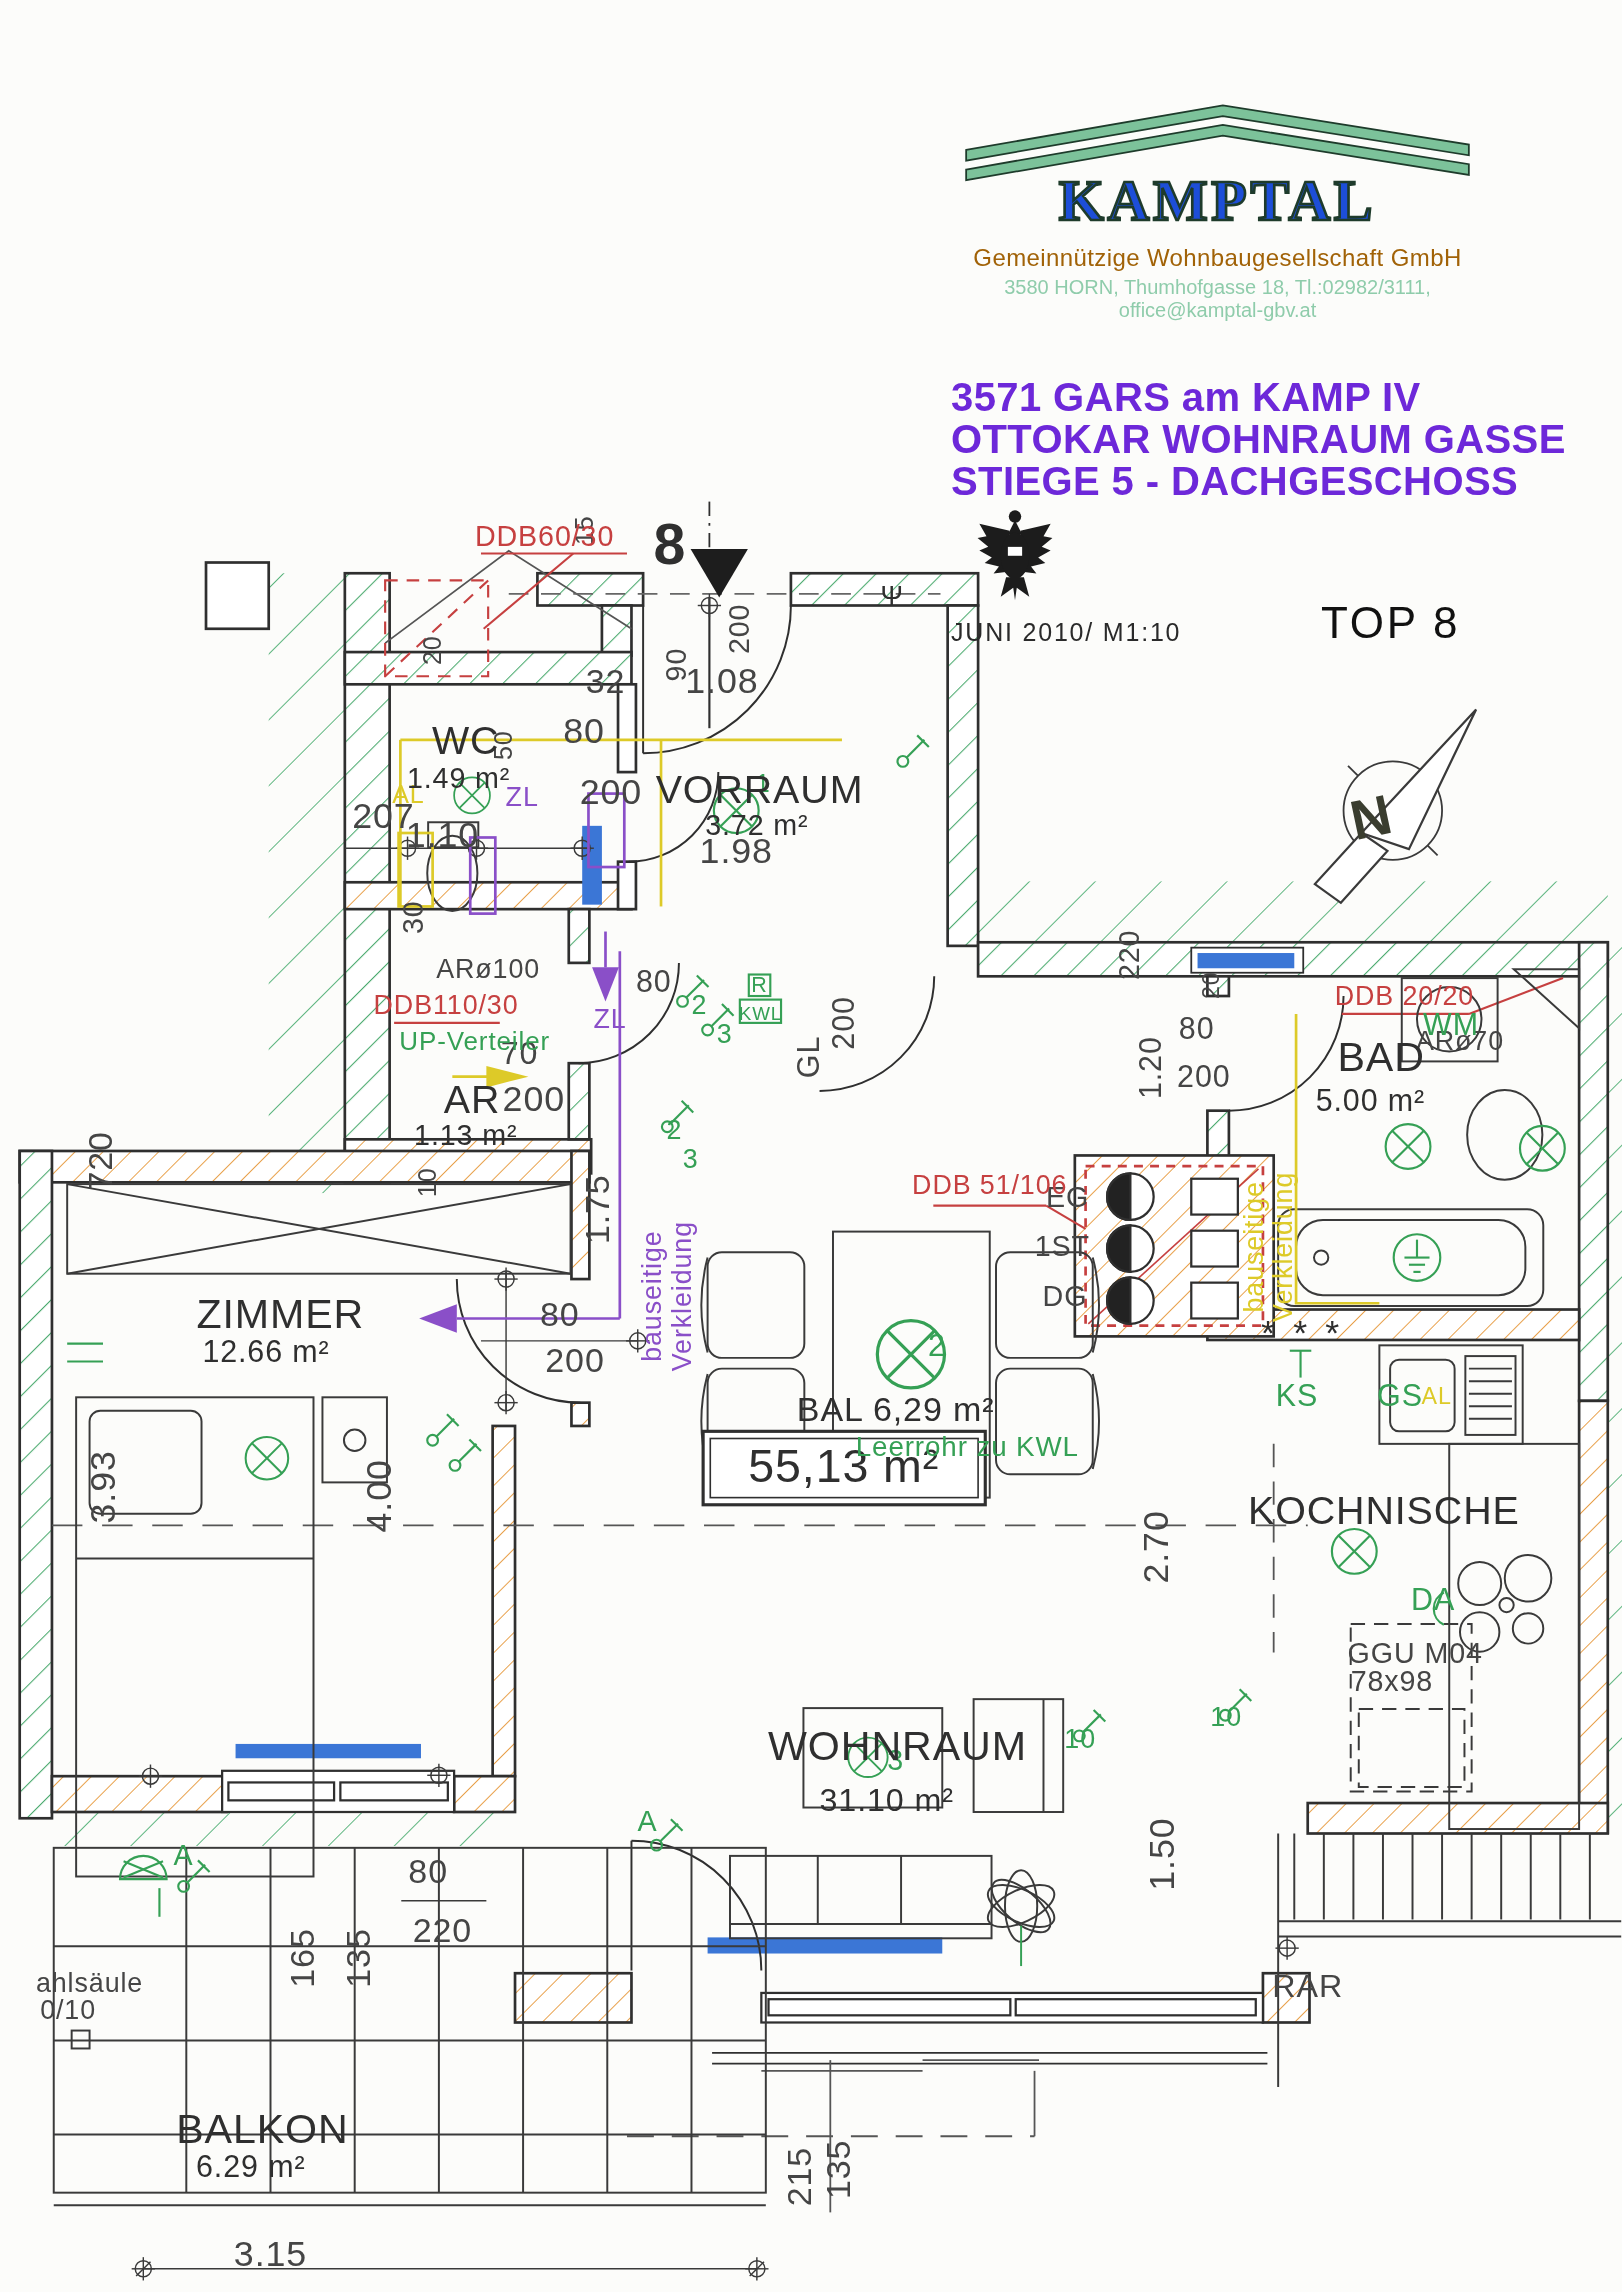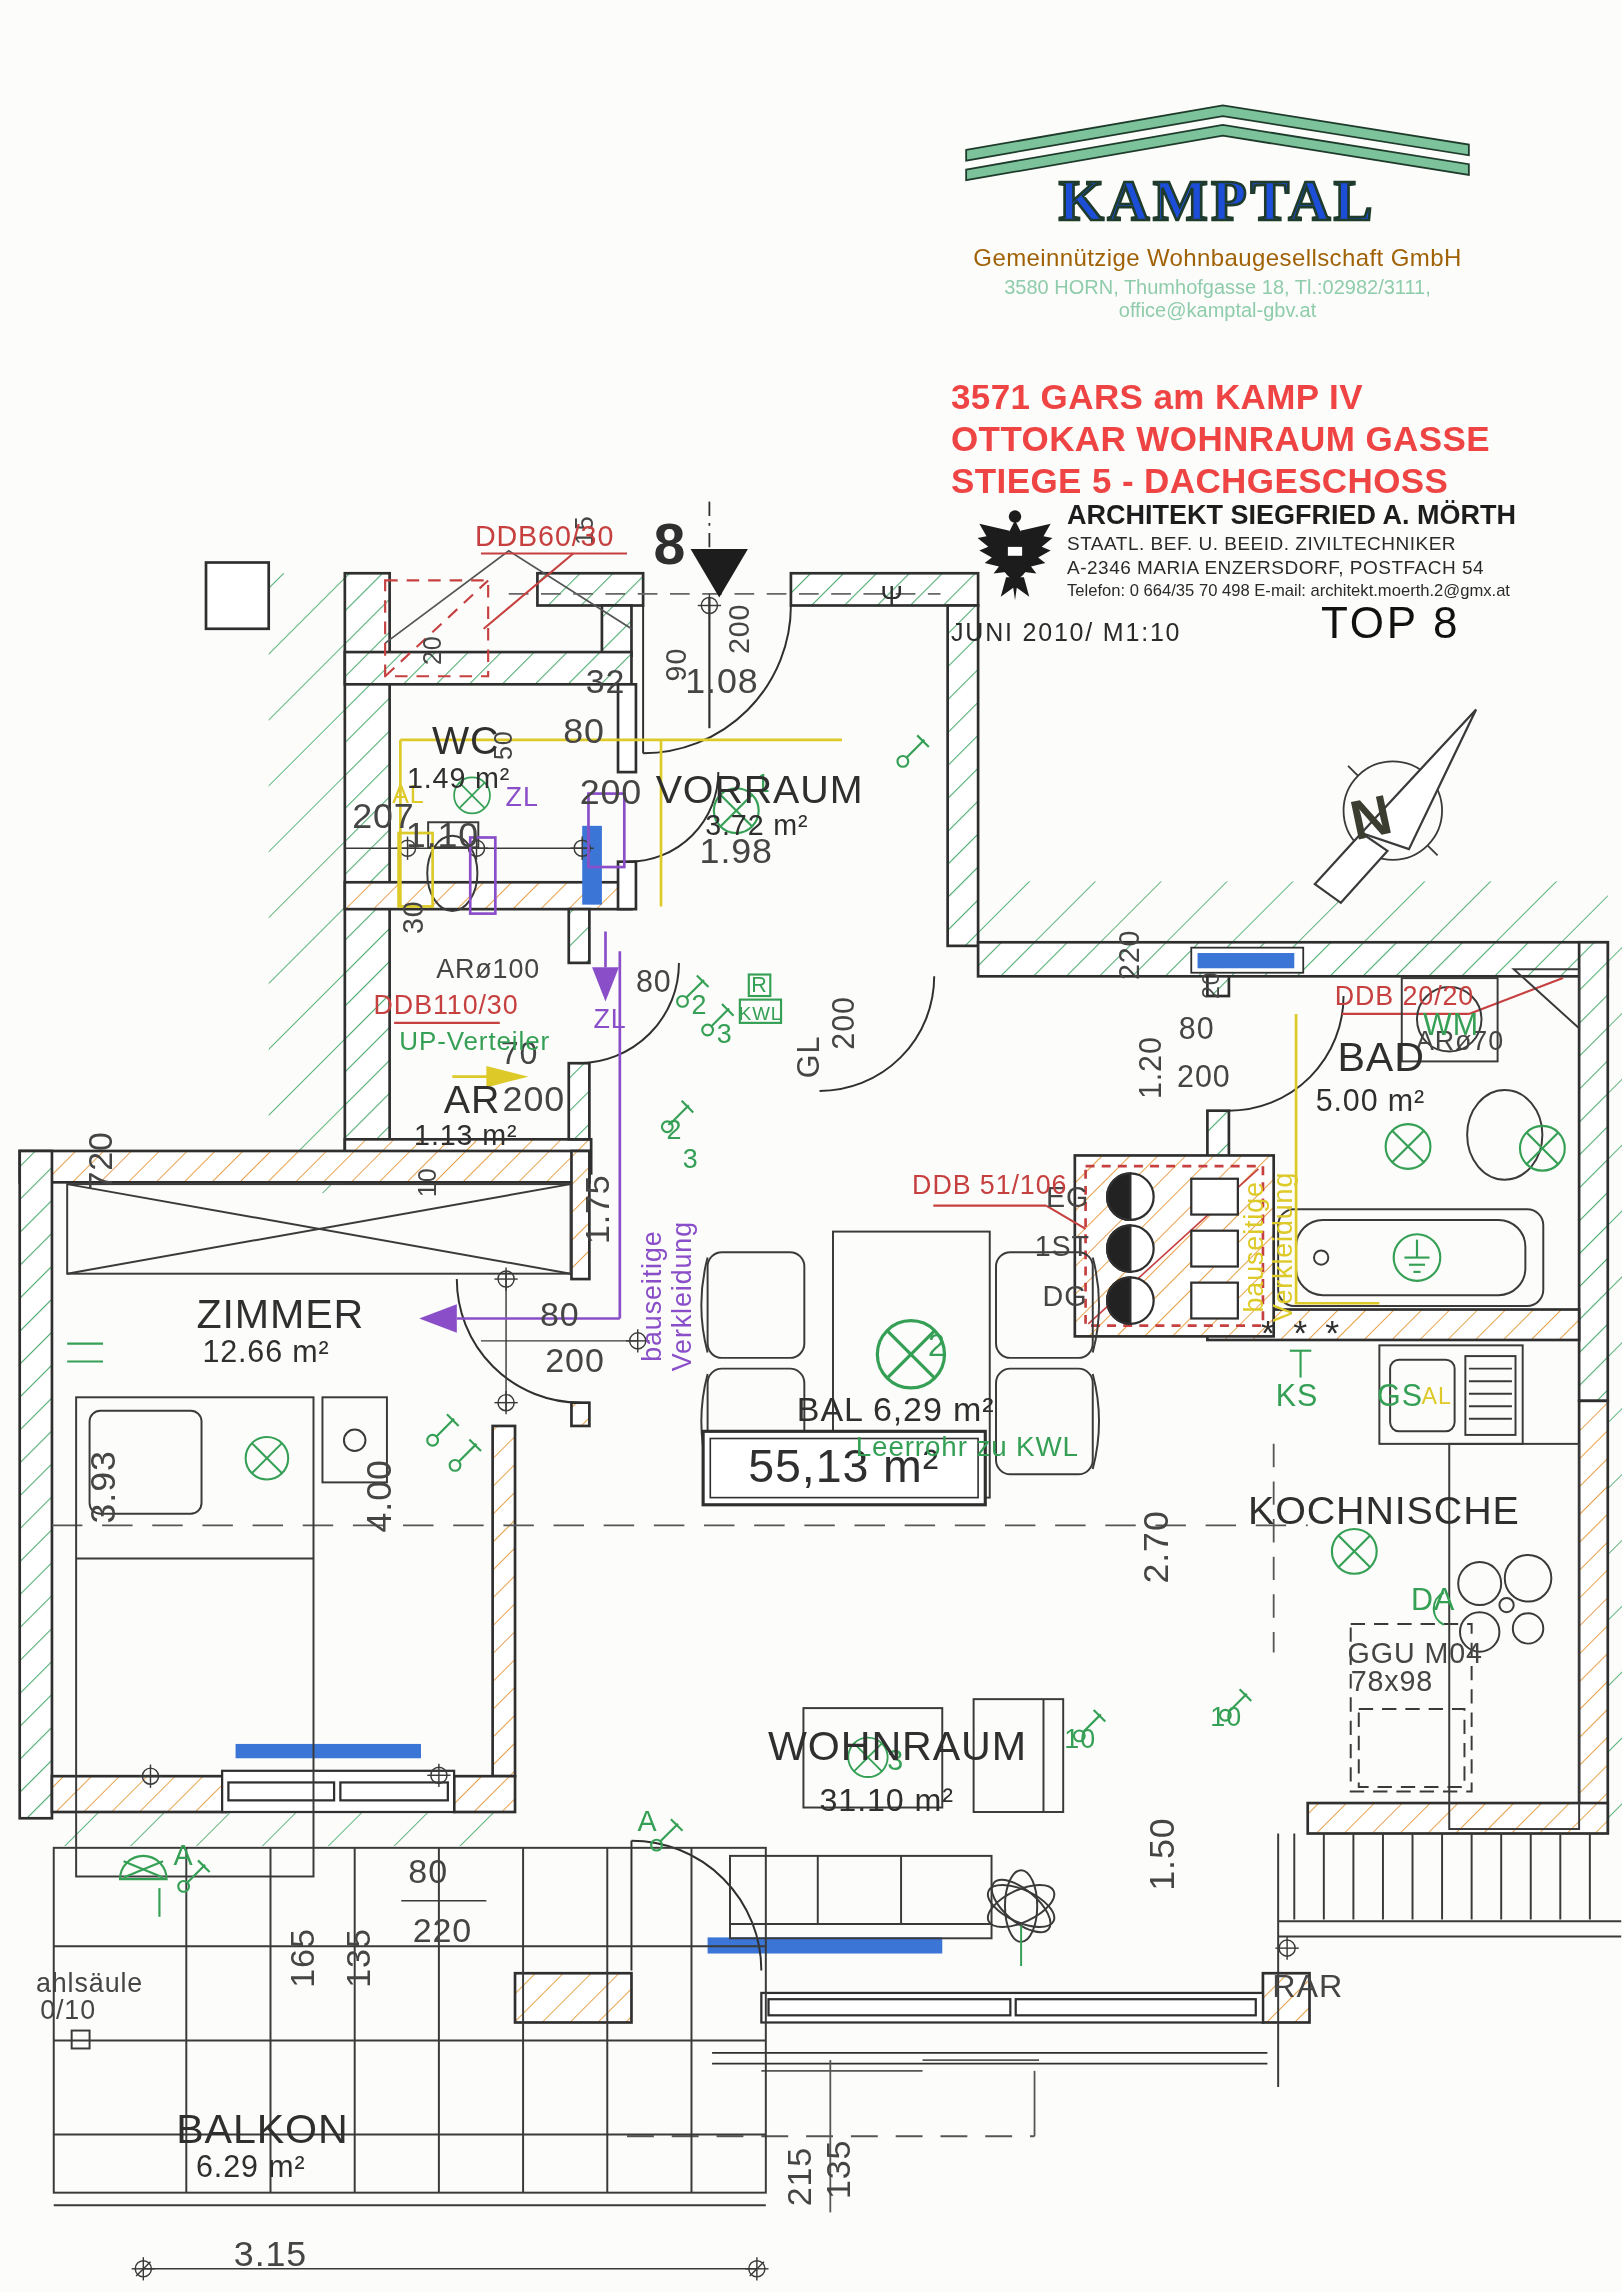--- a/index.html
+++ b/index.html
@@ -5,22 +5,22 @@
   html,body{margin:0;padding:0;background:#888;}
   .page{position:relative;width:1623px;height:2293px;background:#fcfcfa;overflow:hidden;
         font-family:"Liberation Sans",sans-serif;color:#222;}
   .abs{position:absolute;}
   
   .logoblk{left:963px;top:100px;width:509px;text-align:center;}
   .logotxt{font-family:"Liberation Serif",serif;font-weight:bold;font-size:58px;line-height:77px;
            color:#1d4ed8;-webkit-text-stroke:2.7px #1e3b2b;letter-spacing:3.6px;margin-top:-23px;}
   .logosub{color:#a16207;font-size:24px;margin-top:5.4px;letter-spacing:0.4px;}
   .logoaddr{color:#8fccab;font-size:20px;margin-top:3.6px;}
-  .projblk{left:951px;top:376px;width:627px;font-weight:bold;font-size:35px;line-height:42px;
-           letter-spacing:0.4px;color:#ef4444;}
+  .projblk{left:951px;top:376px;width:627px;font-weight:bold;font-size:40px;line-height:42px;
+           letter-spacing:0.4px;color:#6d28d9;}
   .archname{font-weight:bold;font-size:27px;color:#1d1d1d;}
   .archsmall{font-size:19px;color:#2a2a2a;letter-spacing:0.5px;margin-top:1.8px;}
   .archtiny{font-size:16.6px;color:#2a2a2a;margin-top:2.7px;}
   .datescale{left:951px;top:618px;font-size:25px;letter-spacing:1.8px;color:#2a2a2a;}
   .top8{left:1321px;top:598px;font-size:44px;font-weight:normal;letter-spacing:2.7px;color:#111;}
   svg text{font-family:"Liberation Sans",sans-serif;letter-spacing:1px;}
 </style>
 </head>
 <body>
 
@@ -498,25 +498,19 @@
       <g fill="#1c1c1c">
         <circle cx="46" cy="14" r="7"></circle>
         <polygon points="46,18 38,34 54,34"></polygon>
         <polygon points="40,30 6,22 14,36 4,38 16,48 6,52 20,60 12,66 28,70 22,78 38,76"></polygon>
         <polygon points="52,30 86,22 78,36 88,38 76,48 86,52 72,60 80,66 64,70 70,78 54,76"></polygon>
         <ellipse cx="46" cy="58" rx="16" ry="26"></ellipse>
         <polygon points="36,82 30,104 44,94 46,108 48,94 62,104 56,82"></polygon>
       </g>
       <rect x="38" y="48" width="16" height="10" fill="#fff"></rect>
     </svg>
-    <div style="margin-left:93px">
-      <div class="archname">ARCHITEKT SIEGFRIED A. MÖRTH</div>
-      <div class="archsmall">STAATL. BEF. U. BEEID. ZIVILTECHNIKER</div>
-      <div class="archsmall">A-2346 MARIA ENZERSDORF, POSTFACH 54</div>
-      <div class="archtiny">Telefon: 0 664/35 70 498     E-mail: architekt.moerth.2@gmx.at</div>
-    </div>
   </div>
 
   <div class="abs datescale">JUNI 2010/ M1:10</div>
   <div class="abs top8">TOP 8</div>
 
 </div>
 
 
 </body></html>

